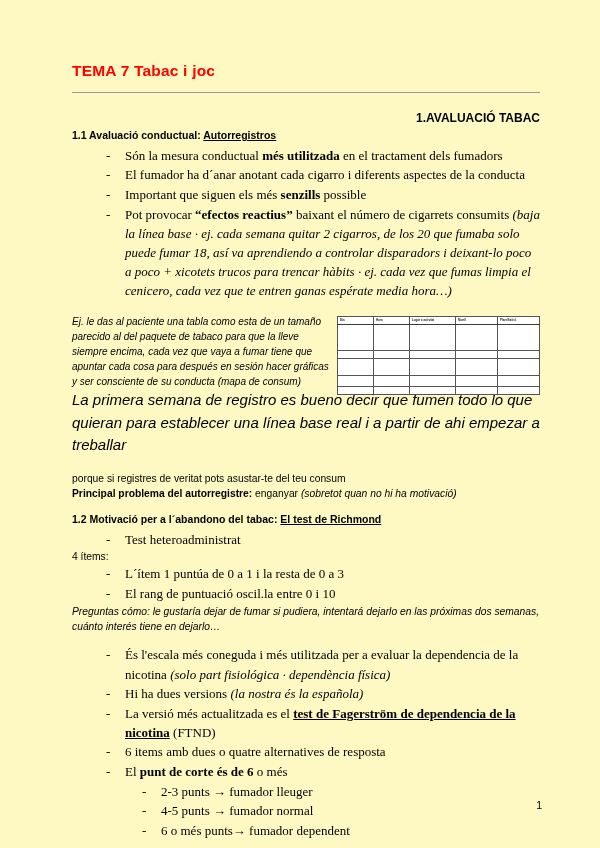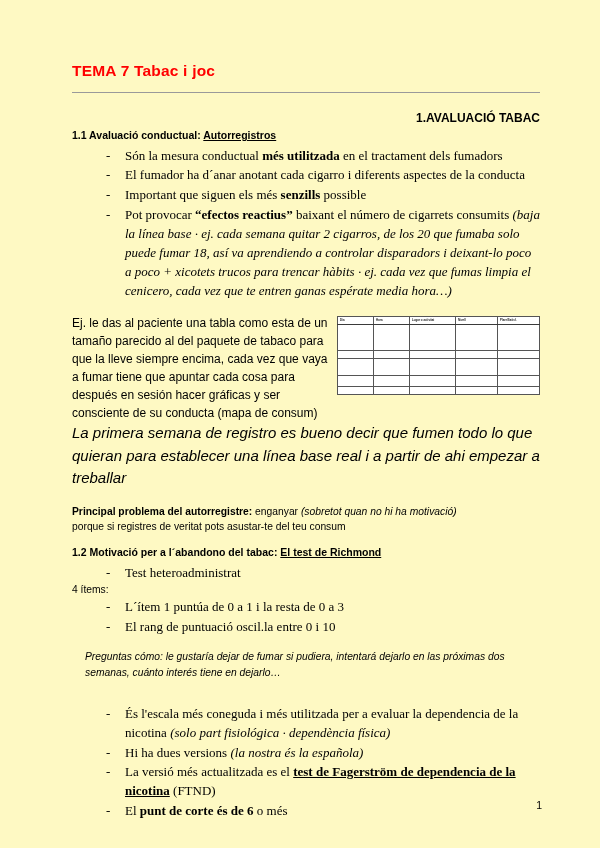--- a/index.html
+++ b/index.html
@@ -94,21 +94,21 @@
 
   .plain-line {
     font-size: 10.3px;
     line-height: 1.47;
     margin: 0;
   }
   .italic-block {
     font-size: 10.3px;
     line-height: 1.5;
     font-style: italic;
-    margin: 13px;
+    margin: 0;
   }
 
   
   .table-section {
     position: relative;
     margin-top: 14px;
     min-height: 100px;
   }
   .reg-table {
     position: absolute;
@@ -141,22 +141,23 @@
   .reg-table .r-short td { height: 10px; }
   .reg-table .r-thin td { height: 7px; }
   .reg-table col.c1 { width: 36px; }
   .reg-table col.c2 { width: 36px; }
   .reg-table col.c3 { width: 46px; }
   .reg-table col.c4 { width: 42px; }
   .reg-table col.c5 { width: 42px; }
 
   .wrap-para {
     width: 262px;
-    font-size: 12px;
+    font-size: 10px;
     line-height: 1.5;
+    font-style: italic;
     margin: 0;
   }
   .wrap-para-2 {
     width: 100%;
     font-size: 15px;
     line-height: 1.5;
     font-style: italic;
     margin: 0;
   }
 
@@ -247,24 +248,24 @@
               <td></td>
             </tr>
           </tbody>
       </table>
       <p class="wrap-para">Ej. le das al paciente una tabla como esta de un tamaño parecido al del paquete de tabaco para que la lleve siempre encima, cada vez que vaya a fumar tiene que apuntar cada cosa para después en sesión hacer gráficas y ser consciente de su conducta (mapa de consum)</p>
       <p class="wrap-para-2">La primera semana de registro es bueno decir que fumen todo lo que quieran para establecer una línea base real i a partir de ahi empezar a treballar</p>
     </div>
 
     <div class="spacer-md"></div>
 
+    <p class="plain-line">porque si registres de veritat pots asustar-te del teu consum</p>
     <p class="plain-line">
       <span class="b">Principal problema del autorregistre:</span><span> enganyar </span><span class="i">(sobretot quan no hi ha motivació)</span>
     </p>
-    <p class="plain-line">porque si registres de veritat pots asustar-te del teu consum</p>
 
     <div class="spacer-sm"></div>
 
     <div class="h-sub">
       <span>1.2 Motivació per a l´abandono del tabac: </span><span class="uline">El test de Richmond</span>
     </div>
 
     <ul class="dash" id="list-s12">
         <li><span>Test heteroadministrat</span></li>
       </ul>
@@ -278,20 +279,26 @@
 
     <p class="italic-block">Preguntas cómo: le gustaría dejar de fumar si pudiera, intentará dejarlo en las próximas dos semanas, cuánto interés tiene en dejarlo…</p>
 
     <div class="spacer-sm"></div>
 
 
     <ul class="dash" id="list-s13">
         <li><span>És l'escala més coneguda i més utilitzada per a evaluar la dependencia de la nicotina </span><span class="i">(solo part fisiológica · dependència física)</span></li>
         <li><span>Hi ha dues versions </span><span class="i">(la nostra és la española)</span></li>
         <li><span>La versió més actualitzada es el </span><span class="bu">test de Fagerström de dependencia de la nicotina</span><span> (FTND)</span></li>
+        <li><span>6 items amb dues o quatre alternatives de resposta</span></li>
         <li><span>El </span><span class="b">punt de corte és de 6</span><span> o més</span></li>
       </ul>
 
+    <ul class="dash lvl2" id="list-s13b">
+        <li><span>2-3 punts → fumador lleuger</span></li>
+        <li><span>4-5 punts → fumador normal</span></li>
+        <li><span>6 o més punts→ fumador dependent</span></li>
+      </ul>
 
   </div>
 
   <div class="page-number">1</div>
 </div>
 
 </body></html>

